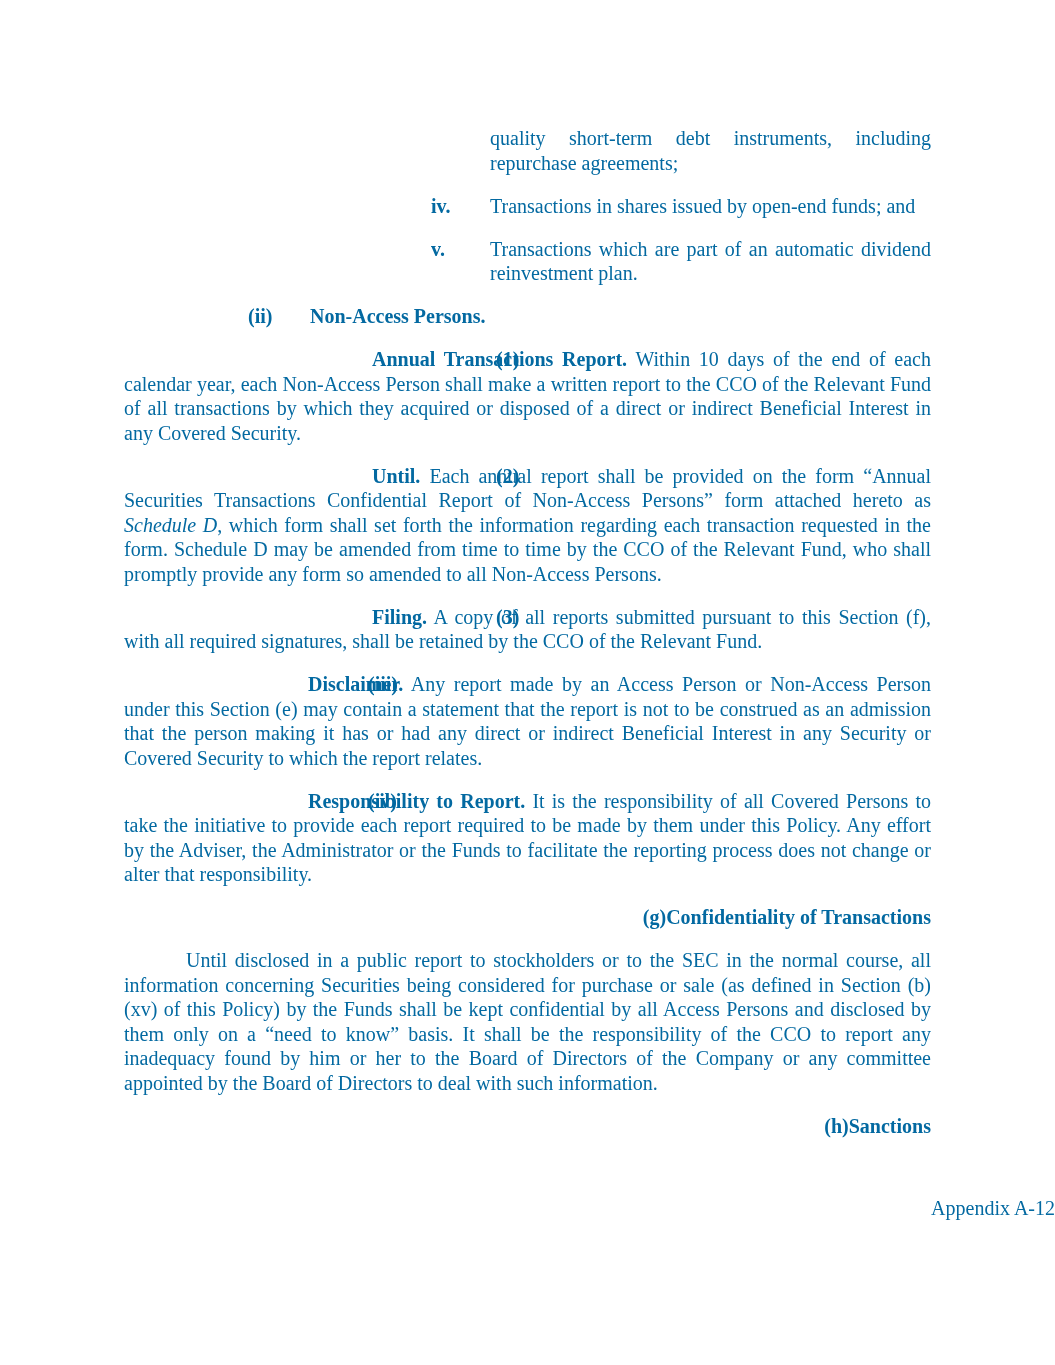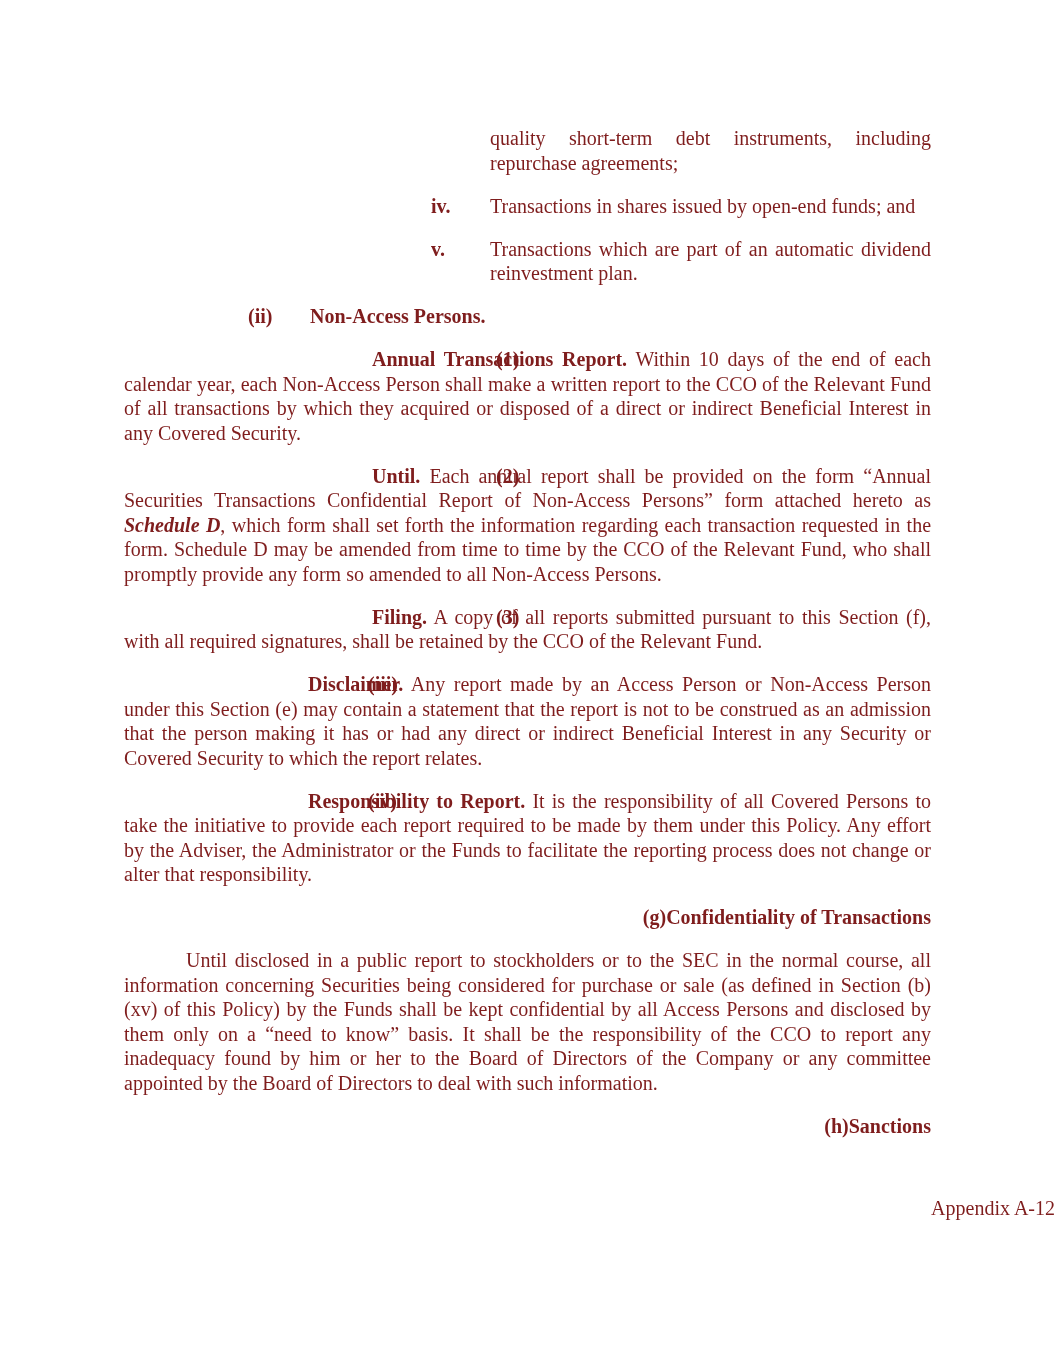--- a/index.html
+++ b/index.html
@@ -5,21 +5,21 @@
   html, body {
     margin: 0;
     padding: 0;
     background: #ffffff;
   }
   .page {
     position: relative;
     width: 1055px;
     height: 1365px;
     background: #ffffff;
-    color: #7f1d1d;
+    color: #0369a1;
     font-family: "Liberation Serif", "DejaVu Serif", serif;
     font-size: 20px;
     line-height: 24.5px;
     overflow: hidden;
   }
   .content {
     position: absolute;
     left: 124px;
     top: 126px;
     width: 807px;
@@ -69,21 +69,21 @@
     text-indent: 122px;
   }
   
   .body-para {
     text-indent: 62px;
   }
   .b {
     font-weight: bold;
   }
   .bi {
-    font-weight: bold;
+    font-weight: normal;
     font-style: italic;
   }
   .footer {
     position: absolute;
     top: 1196px;
     left: 0;
     width: 100%;
     text-align: right;
   }
 </style>

